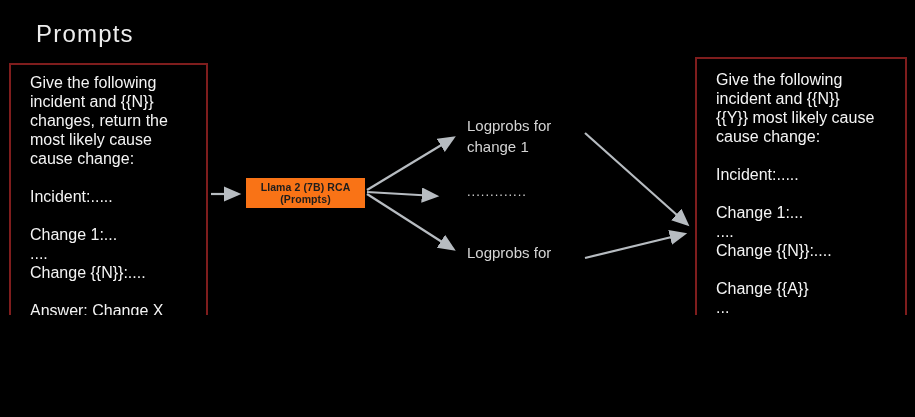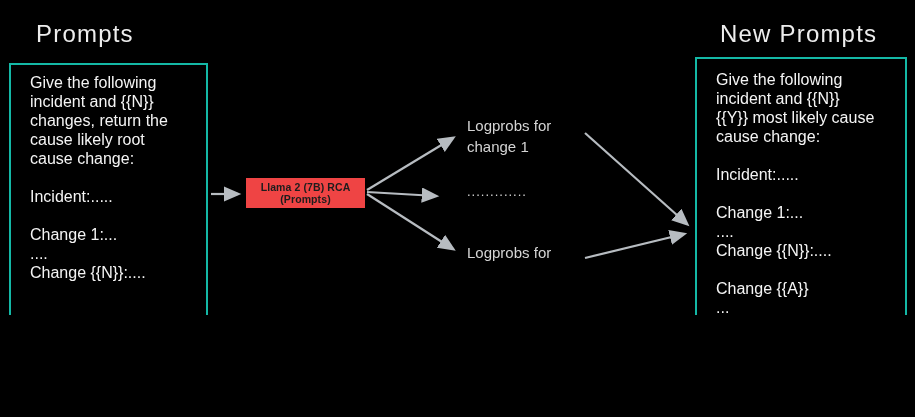--- a/index.html
+++ b/index.html
@@ -18,34 +18,34 @@
     font-weight:400;
     white-space:nowrap;
   }
   .title-prompts{left:36px;top:20px;}
   .title-logprobs{left:454px;top:20px;}
   .title-new-prompts{left:720px;top:20px;}
 
   .pbox{
     position:absolute;
     box-sizing:border-box;
-    border:2px solid #14b8a6;
+    border:2px solid #7f1d1d;
     color:#f4f4f4;
     font-size:16px;
     line-height:19px;
     background:#000;
   }
   .pbox-left{left:9px;top:63px;width:199px;height:260px;padding:8px 4px 0 19px;}
   .pbox-right{left:695px;top:57px;width:212px;height:345px;padding:11px 4px 0 19px;}
   .line{min-height:19px;white-space:nowrap;}
 
   .model-node{
     position:absolute;
     left:246px;top:178px;width:119px;height:30px;
-    background:#ef4444;
+    background:#f97316;
     color:#1d1d1d;
     display:flex;flex-direction:column;
     align-items:center;justify-content:center;
     font-size:10.5px;line-height:12.5px;
     font-weight:700;
     letter-spacing:0.1px;
     text-align:center;
     white-space:nowrap;
   }
 
@@ -64,35 +64,35 @@
     position:absolute;left:0;top:0;width:915px;height:417px;
     pointer-events:none;
   }
 </style>
 </head>
 <body>
 
 <div class="canvas">
 
   <div class="col-title title-prompts">Prompts</div>
-  <div class="col-title title-new-prompts">New Prompts</div>
 
   <div class="pbox pbox-left">
       <div class="line">Give the following</div>
       <div class="line">incident and {{N}}</div>
       <div class="line">changes, return the</div>
-      <div class="line">cause likely root</div>
+      <div class="line">most likely cause</div>
       <div class="line">cause change:</div>
       <div class="line"></div>
       <div class="line">Incident:.....</div>
       <div class="line"></div>
       <div class="line">Change 1:...</div>
       <div class="line">....</div>
       <div class="line">Change {{N}}:....</div>
       <div class="line"></div>
+      <div class="line">Answer: Change X</div>
     </div>
 
   <div class="model-node">
     <div>Llama 2 (7B) RCA</div>
     <div>(Prompts)</div>
   </div>
 
   <div class="lp-label lp-1">
     <div>Logprobs for</div>
     <div>change 1</div>

